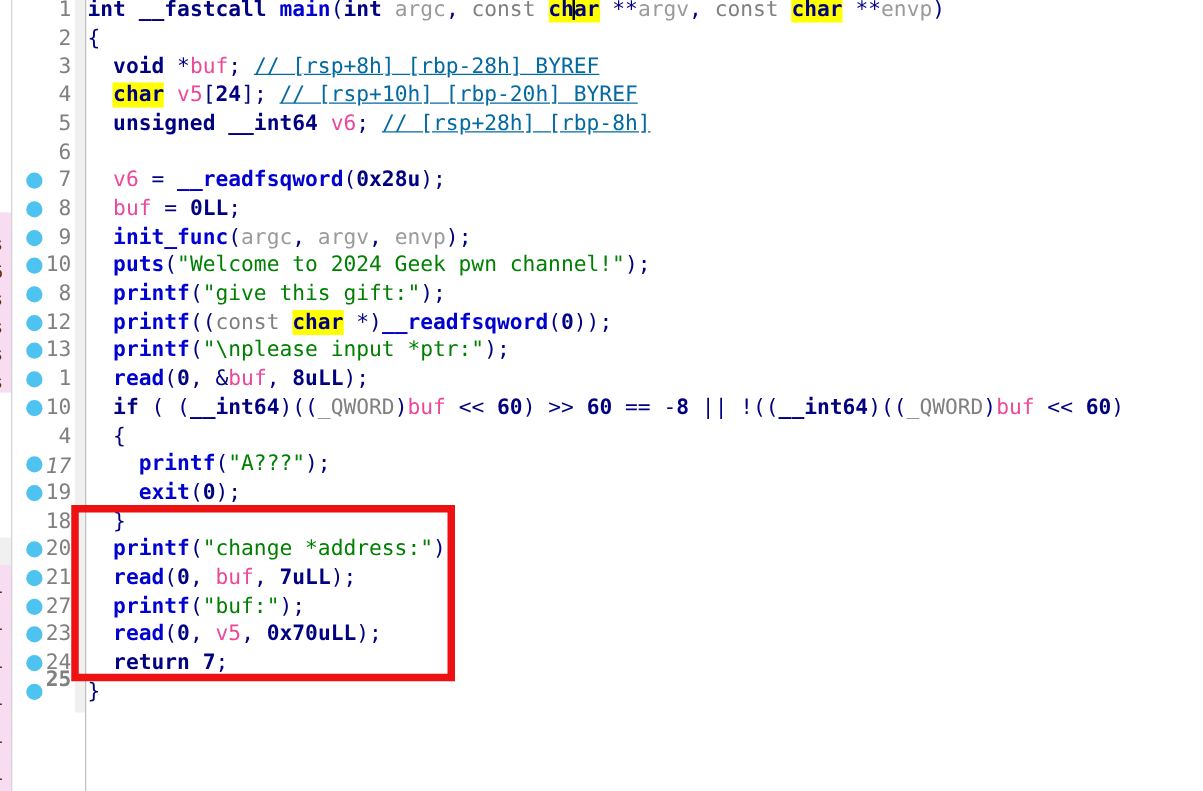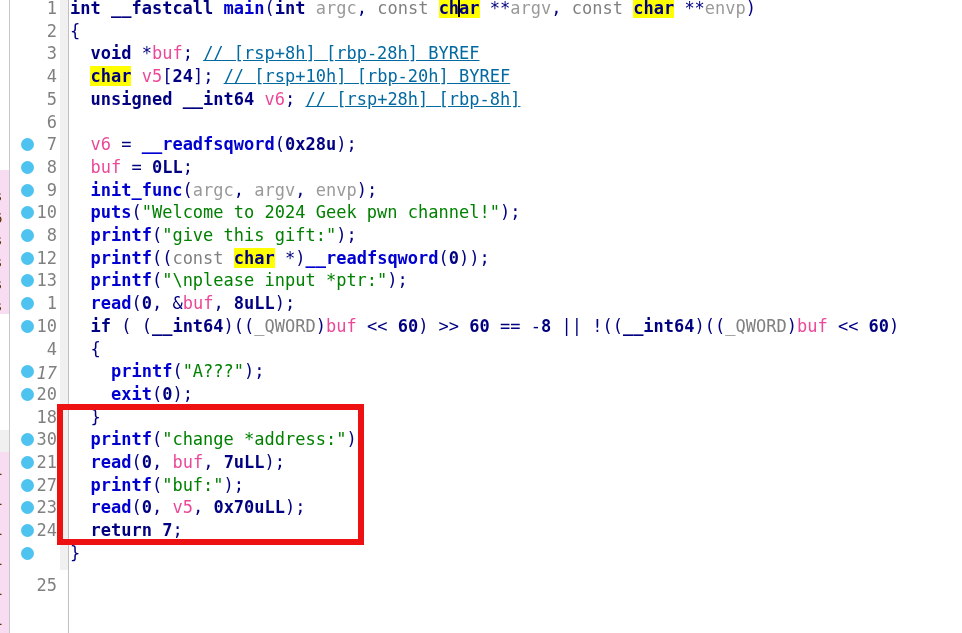--- a/index.html
+++ b/index.html
@@ -215,28 +215,28 @@
       <div class="ln" style="top: 155.9px;">8</div>
       <div class="ln" style="top: 178.6px;">9</div>
       <div class="ln" style="top: 201.3px;">10</div>
       <div class="ln" style="top: 224px;">8</div>
       <div class="ln" style="top: 246.7px;">12</div>
       <div class="ln" style="top: 269.4px;">13</div>
       <div class="ln" style="top: 292.1px;">1</div>
       <div class="ln" style="top: 314.8px;">10</div>
       <div class="ln" style="top: 337.5px;">4</div>
       <div class="ln" style="top: 362px; font-style: italic;">17</div>
-      <div class="ln" style="top: 382.9px;">20</div>
+      <div class="ln" style="top: 382.9px;">19</div>
       <div class="ln" style="top: 405.6px;">18</div>
-      <div class="ln" style="top: 428.3px;">30</div>
+      <div class="ln" style="top: 428.3px;">20</div>
       <div class="ln" style="top: 451px;">21</div>
       <div class="ln" style="top: 473.7px;">27</div>
       <div class="ln" style="top: 496.4px;">23</div>
       <div class="ln" style="top: 519.1px;">24</div>
-      <div class="ln" style="top: 574px;">25</div>
+      <div class="ln" style="top: 533px; font-weight: bold;">25</div>
     </div>
 
   <div class="sep-outer"></div>
   <div class="sep-line"></div>
 
   <div class="code" id="codearea"><div class="row" style="top: -3px;"><span class="t-kw">int</span><span class="t-plain"> </span><span class="t-kw">__fastcall</span><span class="t-plain"> </span><span class="t-fn">main</span><span class="t-plain">(</span><span class="t-kw">int</span><span class="t-plain"> </span><span class="t-arg">argc</span><span class="t-plain">, </span><span class="t-type">const</span><span class="t-plain"> </span><span class="hl t-kw">ch<span class="caret"></span>ar</span><span class="t-plain"> **</span><span class="t-arg">argv</span><span class="t-plain">, </span><span class="t-type">const</span><span class="t-plain"> </span><span class="hl t-kw">char</span><span class="t-plain"> **</span><span class="t-arg">envp</span><span class="t-plain">)</span></div><div class="row" style="top: 19.7px;"><span class="t-plain">{</span></div><div class="row" style="top: 42.4px;"><span class="t-plain">  </span><span class="t-kw">void</span><span class="t-plain"> *</span><span class="t-var">buf</span><span class="t-plain">; </span><span class="t-cmt">// [rsp+8h] [rbp-28h] BYREF</span></div><div class="row" style="top: 65.1px;"><span class="t-plain">  </span><span class="hl t-kw">char</span><span class="t-plain"> </span><span class="t-var">v5</span><span class="t-plain">[</span><span class="t-kw">24</span><span class="t-plain">]; </span><span class="t-cmt">// [rsp+10h] [rbp-20h] BYREF</span></div><div class="row" style="top: 87.8px;"><span class="t-plain">  </span><span class="t-kw">unsigned</span><span class="t-plain"> </span><span class="t-kw">__int64</span><span class="t-plain"> </span><span class="t-var">v6</span><span class="t-plain">; </span><span class="t-cmt">// [rsp+28h] [rbp-8h]</span></div><div class="row" style="top: 110.5px;"></div><div class="row" style="top: 133.2px;"><span class="t-plain">  </span><span class="t-var">v6</span><span class="t-plain"> = </span><span class="t-fn">__readfsqword</span><span class="t-plain">(</span><span class="t-kw">0x28u</span><span class="t-plain">);</span></div><div class="row" style="top: 155.9px;"><span class="t-plain">  </span><span class="t-var">buf</span><span class="t-plain"> = </span><span class="t-kw">0LL</span><span class="t-plain">;</span></div><div class="row" style="top: 178.6px;"><span class="t-plain">  </span><span class="t-fn">init_func</span><span class="t-plain">(</span><span class="t-arg">argc</span><span class="t-plain">, </span><span class="t-arg">argv</span><span class="t-plain">, </span><span class="t-arg">envp</span><span class="t-plain">);</span></div><div class="row" style="top: 201.3px;"><span class="t-plain">  </span><span class="t-fn">puts</span><span class="t-plain">(</span><span class="t-str">"Welcome to 2024 Geek pwn channel!"</span><span class="t-plain">);</span></div><div class="row" style="top: 224px;"><span class="t-plain">  </span><span class="t-fn">printf</span><span class="t-plain">(</span><span class="t-str">"give this gift:"</span><span class="t-plain">);</span></div><div class="row" style="top: 246.7px;"><span class="t-plain">  </span><span class="t-fn">printf</span><span class="t-plain">((</span><span class="t-type">const</span><span class="t-plain"> </span><span class="hl t-kw">char</span><span class="t-plain"> *)</span><span class="t-fn">__readfsqword</span><span class="t-plain">(</span><span class="t-kw">0</span><span class="t-plain">));</span></div><div class="row" style="top: 269.4px;"><span class="t-plain">  </span><span class="t-fn">printf</span><span class="t-plain">(</span><span class="t-str">"\nplease input *ptr:"</span><span class="t-plain">);</span></div><div class="row" style="top: 292.1px;"><span class="t-plain">  </span><span class="t-fn">read</span><span class="t-plain">(</span><span class="t-kw">0</span><span class="t-plain">, &amp;</span><span class="t-var">buf</span><span class="t-plain">, </span><span class="t-kw">8uLL</span><span class="t-plain">);</span></div><div class="row" style="top: 314.8px;"><span class="t-plain">  </span><span class="t-kw">if</span><span class="t-plain"> ( (</span><span class="t-kw">__int64</span><span class="t-plain">)((</span><span class="t-type">_QWORD</span><span class="t-plain">)</span><span class="t-var">buf</span><span class="t-plain"> &lt;&lt; </span><span class="t-kw">60</span><span class="t-plain">) &gt;&gt; </span><span class="t-kw">60</span><span class="t-plain"> == -</span><span class="t-kw">8</span><span class="t-plain"> || !((</span><span class="t-kw">__int64</span><span class="t-plain">)((</span><span class="t-type">_QWORD</span><span class="t-plain">)</span><span class="t-var">buf</span><span class="t-plain"> &lt;&lt; </span><span class="t-kw">60</span><span class="t-plain">)</span></div><div class="row" style="top: 337.5px;"><span class="t-plain">  {</span></div><div class="row" style="top: 360.2px;"><span class="t-plain">    </span><span class="t-fn">printf</span><span class="t-plain">(</span><span class="t-str">"A???"</span><span class="t-plain">);</span></div><div class="row" style="top: 382.9px;"><span class="t-plain">    </span><span class="t-fn">exit</span><span class="t-plain">(</span><span class="t-kw">0</span><span class="t-plain">);</span></div><div class="row" style="top: 405.6px;"><span class="t-plain">  }</span></div><div class="row" style="top: 428.3px;"><span class="t-plain">  </span><span class="t-fn">printf</span><span class="t-plain">(</span><span class="t-str">"change *address:"</span><span class="t-plain">);</span></div><div class="row" style="top: 451px;"><span class="t-plain">  </span><span class="t-fn">read</span><span class="t-plain">(</span><span class="t-kw">0</span><span class="t-plain">, </span><span class="t-var">buf</span><span class="t-plain">, </span><span class="t-kw">7uLL</span><span class="t-plain">);</span></div><div class="row" style="top: 473.7px;"><span class="t-plain">  </span><span class="t-fn">printf</span><span class="t-plain">(</span><span class="t-str">"buf:"</span><span class="t-plain">);</span></div><div class="row" style="top: 496.4px;"><span class="t-plain">  </span><span class="t-fn">read</span><span class="t-plain">(</span><span class="t-kw">0</span><span class="t-plain">, </span><span class="t-var">v5</span><span class="t-plain">, </span><span class="t-kw">0x70uLL</span><span class="t-plain">);</span></div><div class="row" style="top: 519.1px;"><span class="t-plain">  </span><span class="t-kw">return</span><span class="t-plain"> </span><span class="t-kw">7</span><span class="t-plain">;</span></div><div class="row" style="top: 541.8px;"><span class="t-plain">}</span></div></div>
 
   <div class="redbox" id="redbox" style="left: 57px; top: 404px; width: 307px; height: 141px; border-width: 6px; border-color: rgb(238, 17, 17);"></div>
 
 </div>

